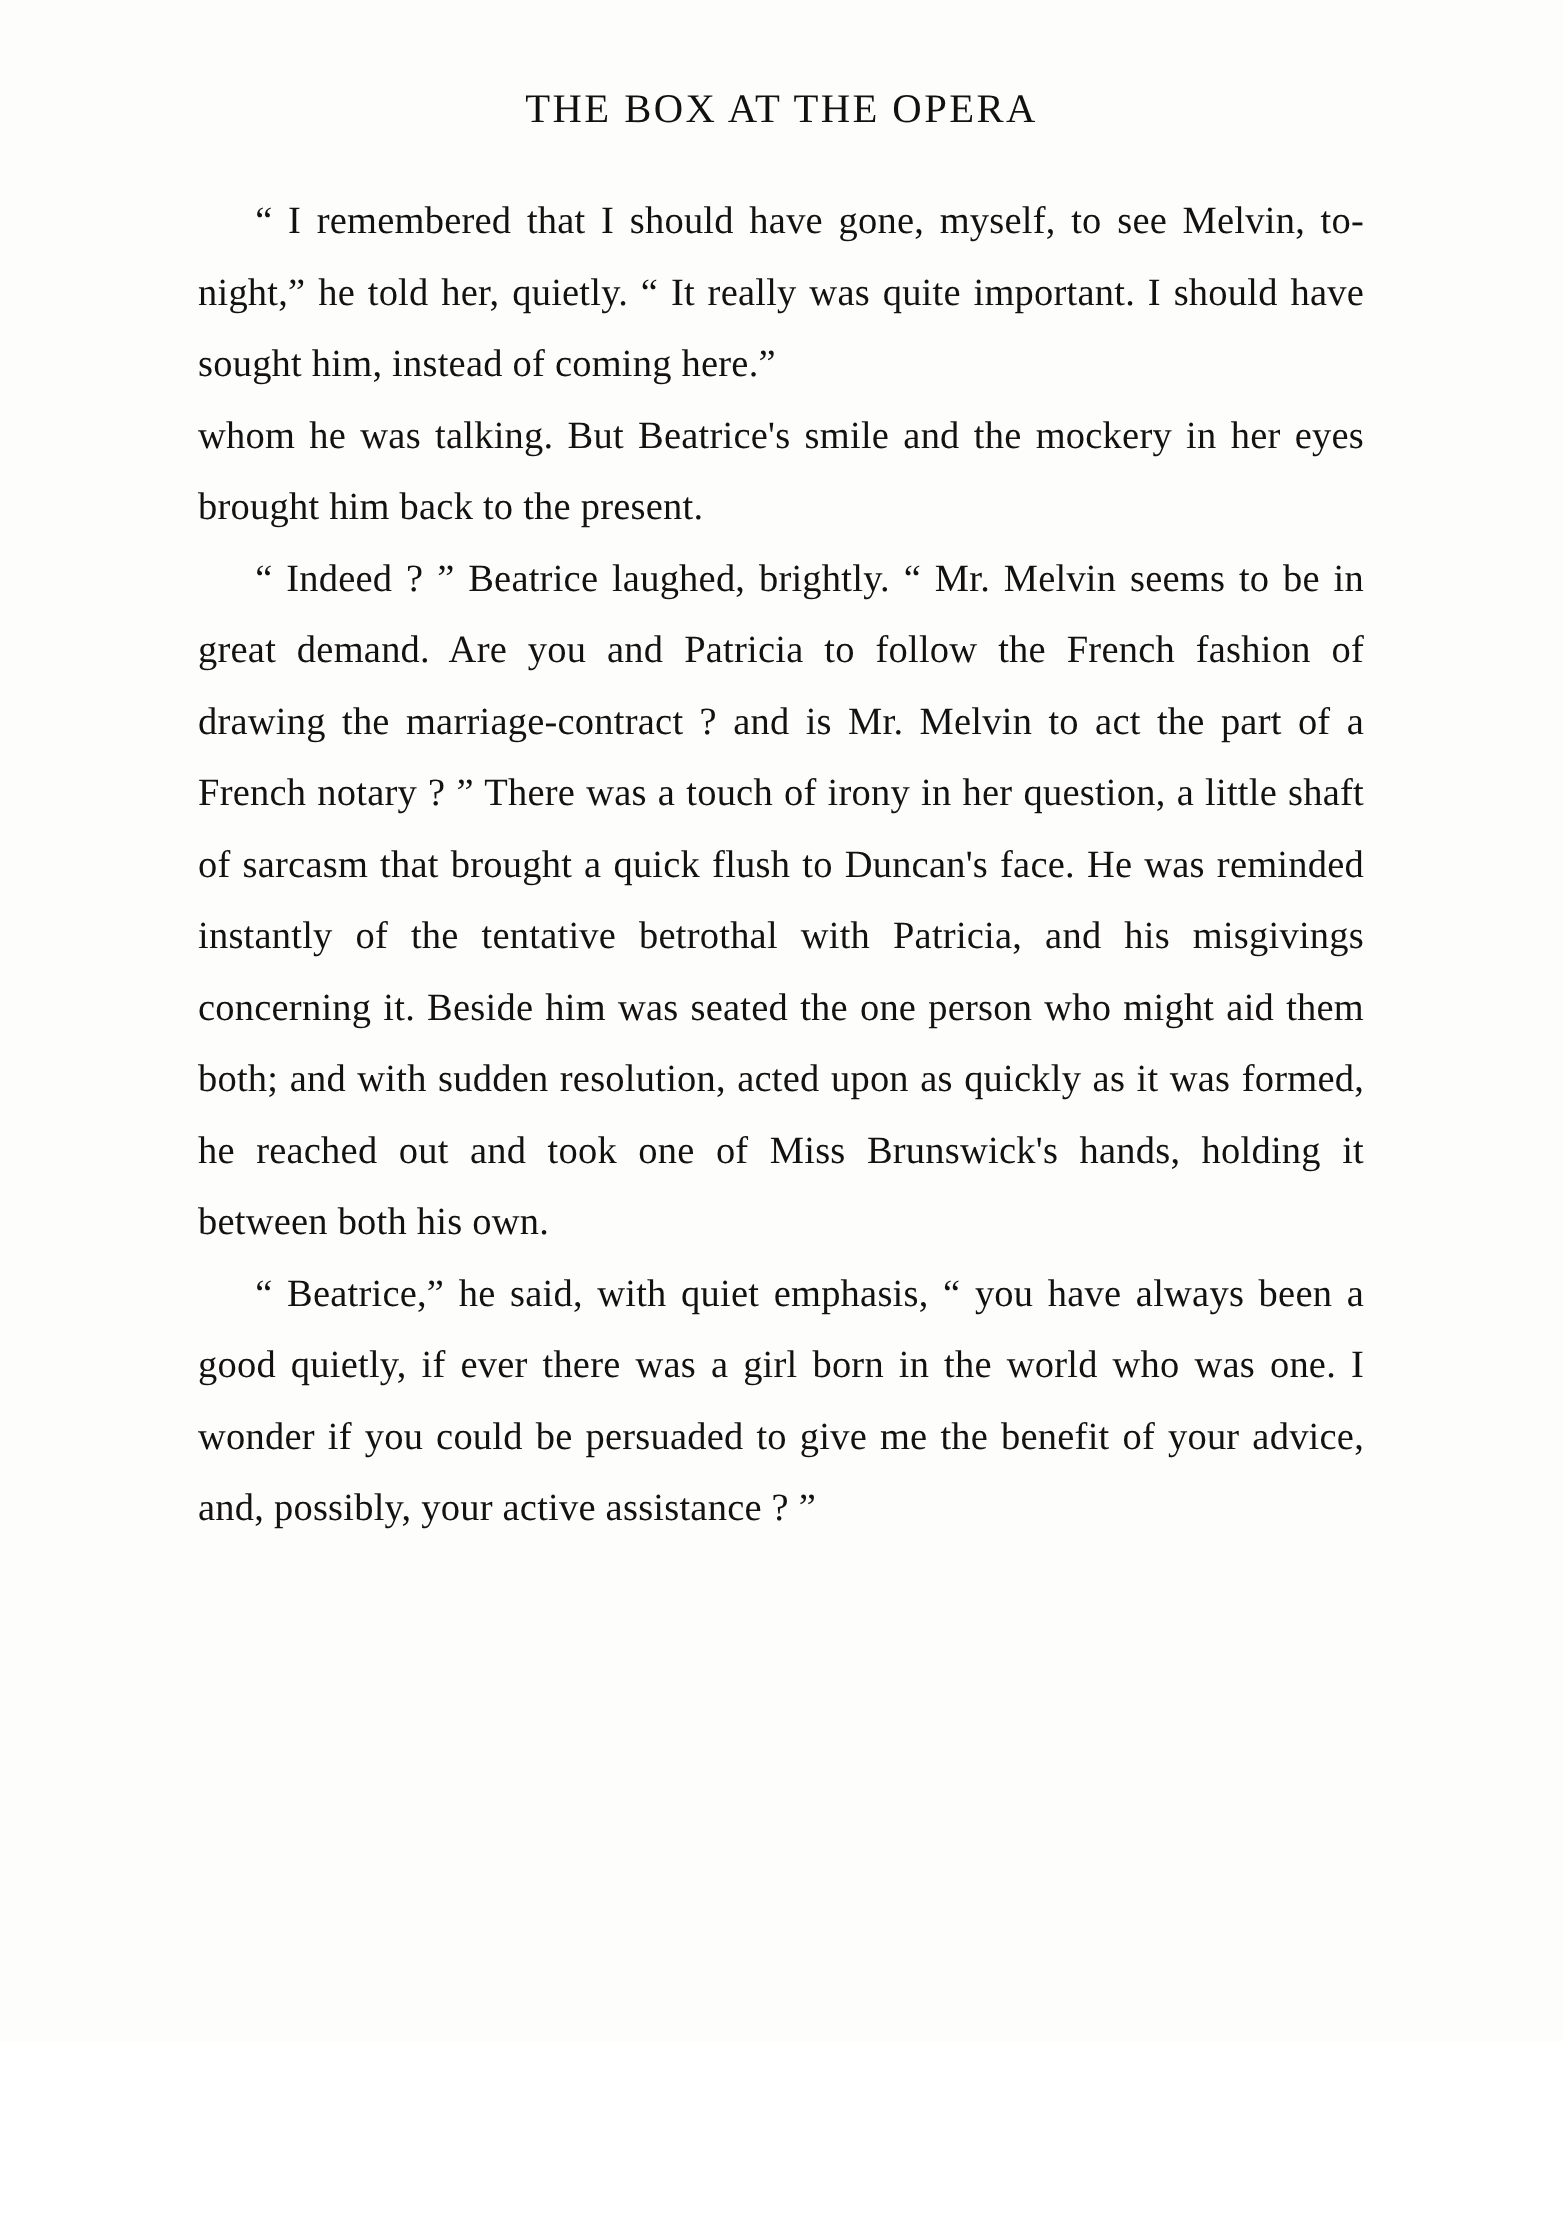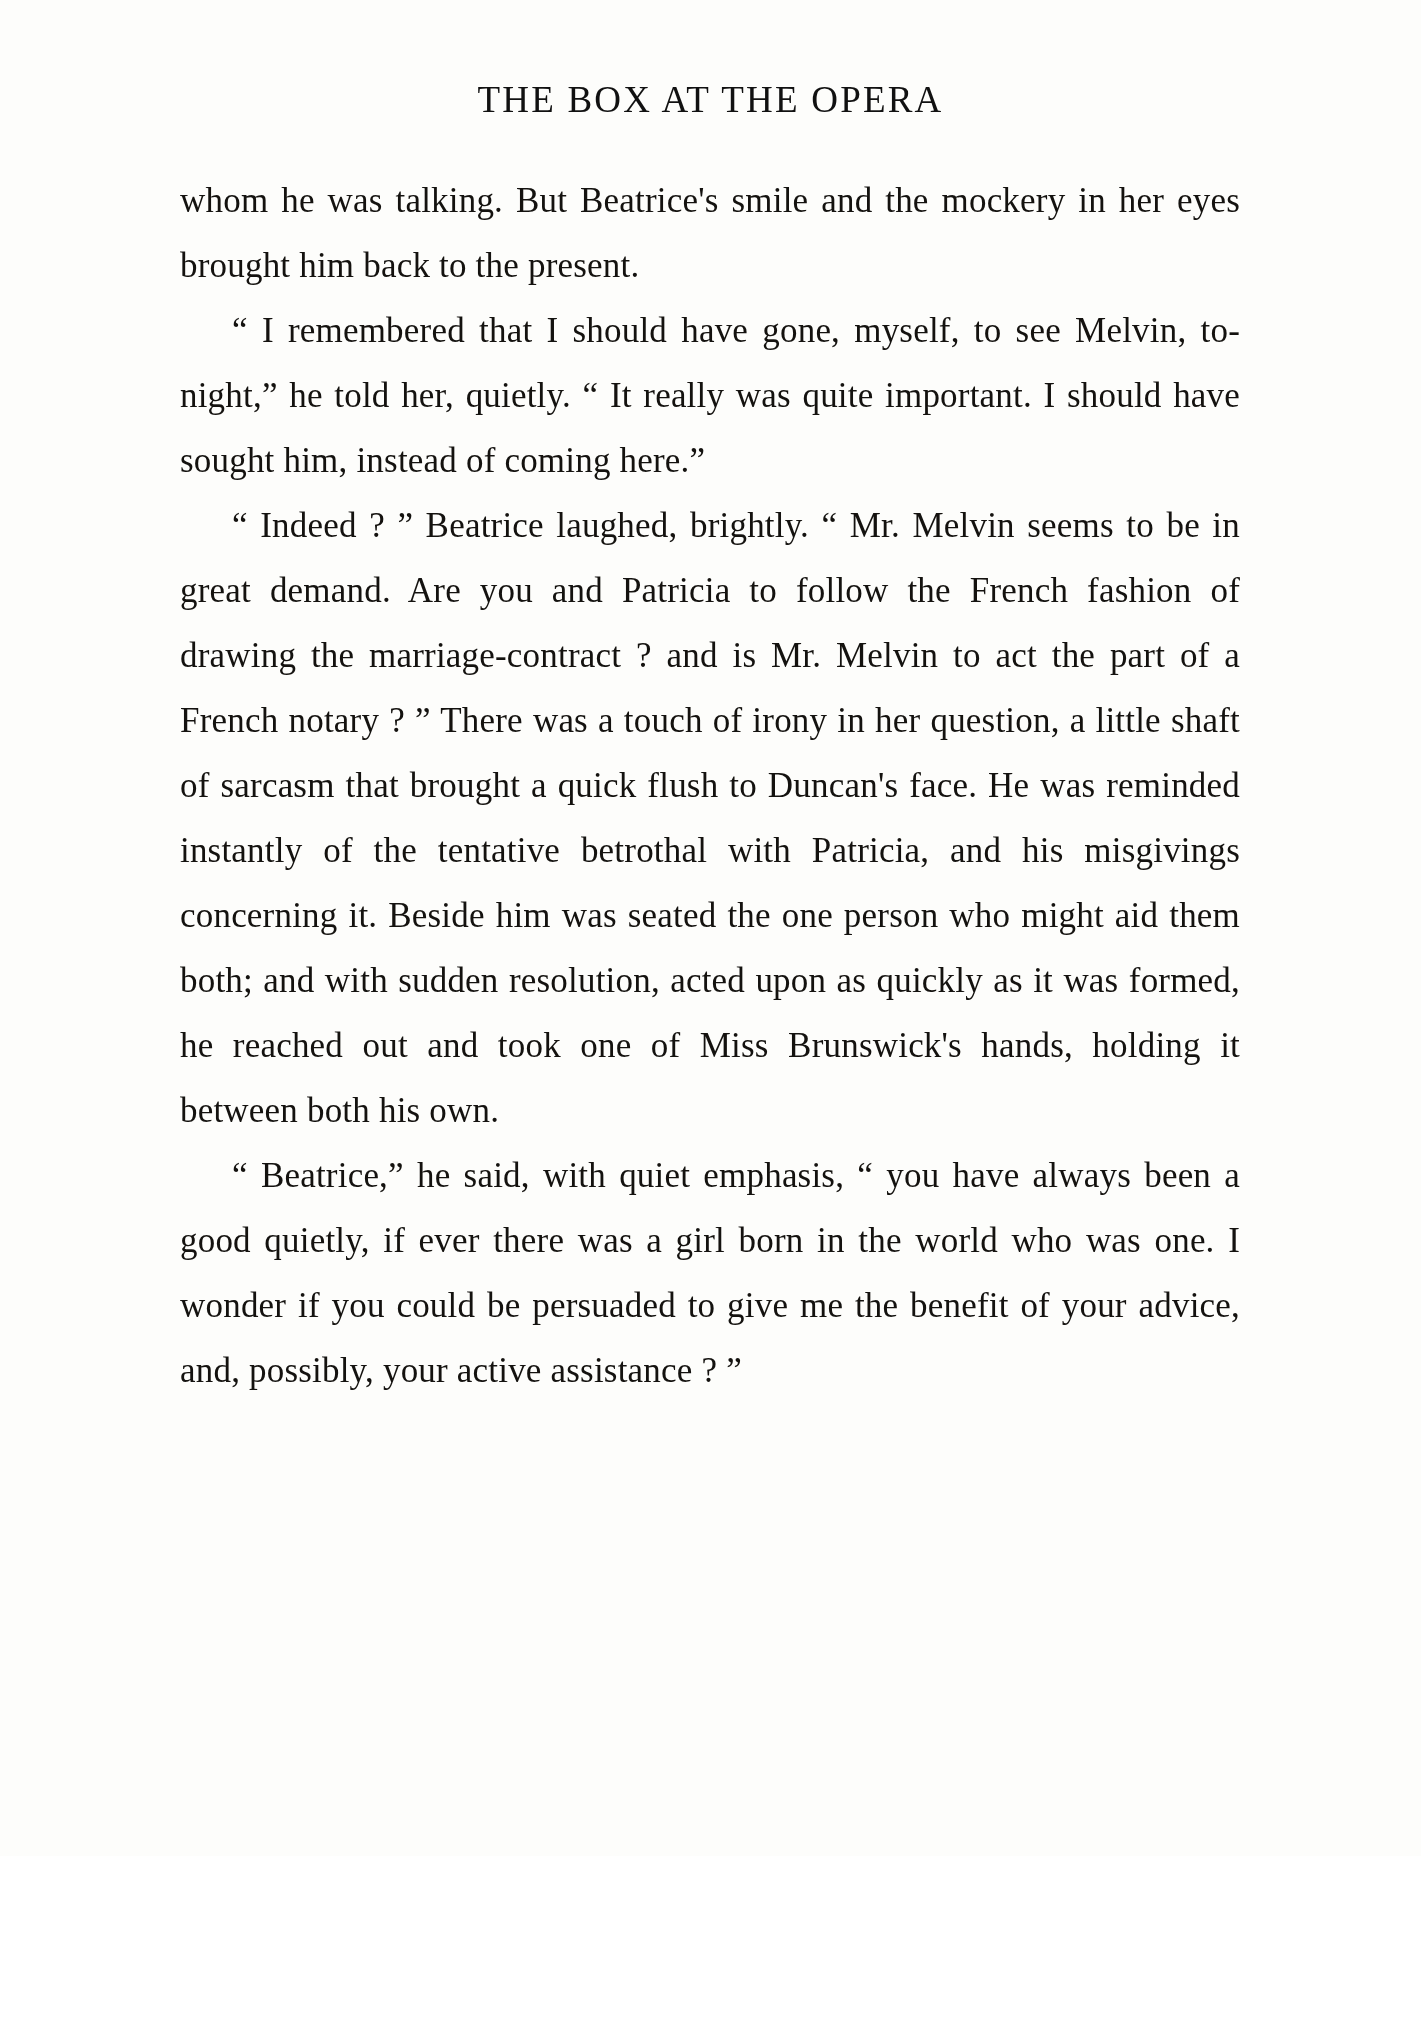--- a/index.html
+++ b/index.html
@@ -69,21 +69,21 @@
   }
 </style>
 </head>
 <body>
 
 <div class="page">
 
   <div class="running-head">THE BOX AT THE OPERA</div>
 
   <div class="textblock">
+    <p class="body-paragraph indent">“ I remembered that I should have gone, myself, to see Melvin, to-night,” he told her, quietly.  “ It really was quite important.  I should have sought him, instead of coming here.”</p>
     <p class="body-paragraph">whom he was talking.  But Beatrice's smile and the mockery in her eyes brought him back to the present.</p>
-    <p class="body-paragraph indent">“ I remembered that I should have gone, myself, to see Melvin, to-night,” he told her, quietly.  “ It really was quite important.  I should have sought him, instead of coming here.”</p>
     <p class="body-paragraph indent">“ Indeed ? ”  Beatrice laughed, brightly.  “ Mr. Melvin seems to be in great demand.  Are you and Patricia to follow the French fashion of drawing the marriage-contract ? and is Mr. Melvin to act the part of a French notary ? ”  There was a touch of irony in her question, a little shaft of sarcasm that brought a quick flush to Duncan's face.  He was reminded instantly of the tentative betrothal with Patricia, and his misgivings concerning it.  Beside him was seated the one person who might aid them both; and with sudden resolution, acted upon as quickly as it was formed, he reached out and took one of Miss Brunswick's hands, holding it between both his own.</p>
     <p class="body-paragraph indent">“ Beatrice,” he said, with quiet emphasis, “ you have always been a good quietly, if ever there was a girl born in the world who was one.  I wonder if you could be persuaded to give me the benefit of your advice, and, possibly, your active assistance ? ”</p>
   </div>
 
   <div class="folio">81</div>
 
 </div>
 
 </body></html>

